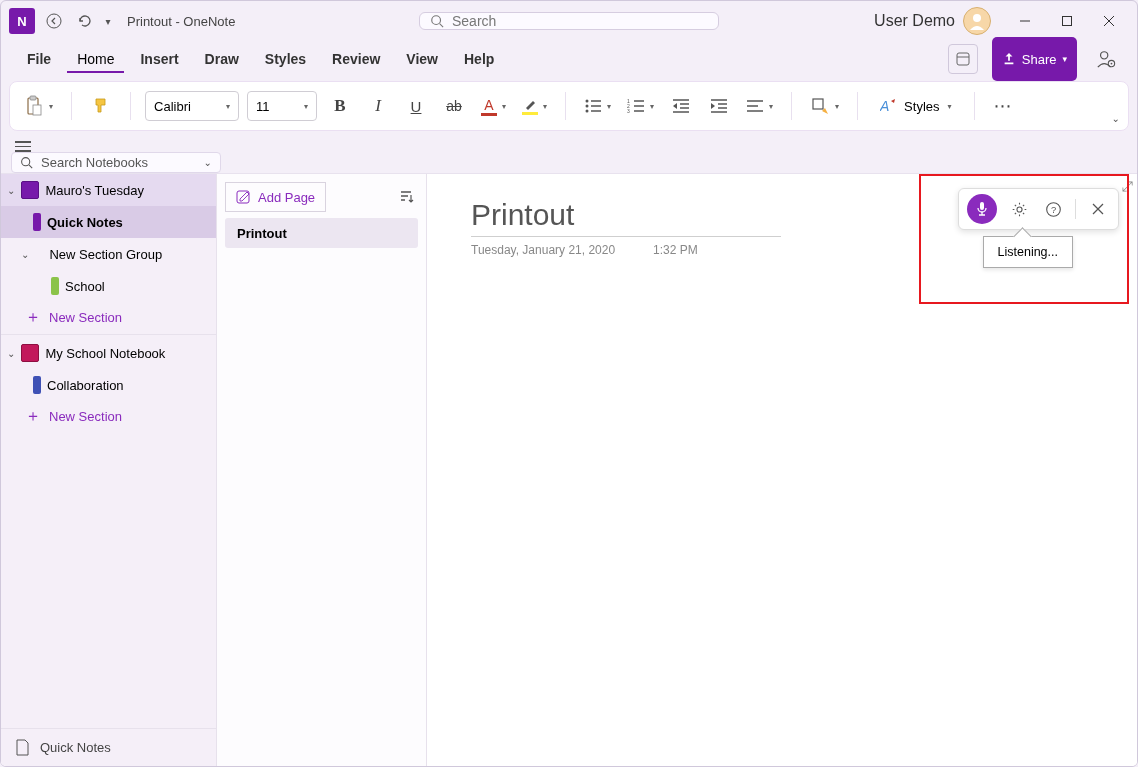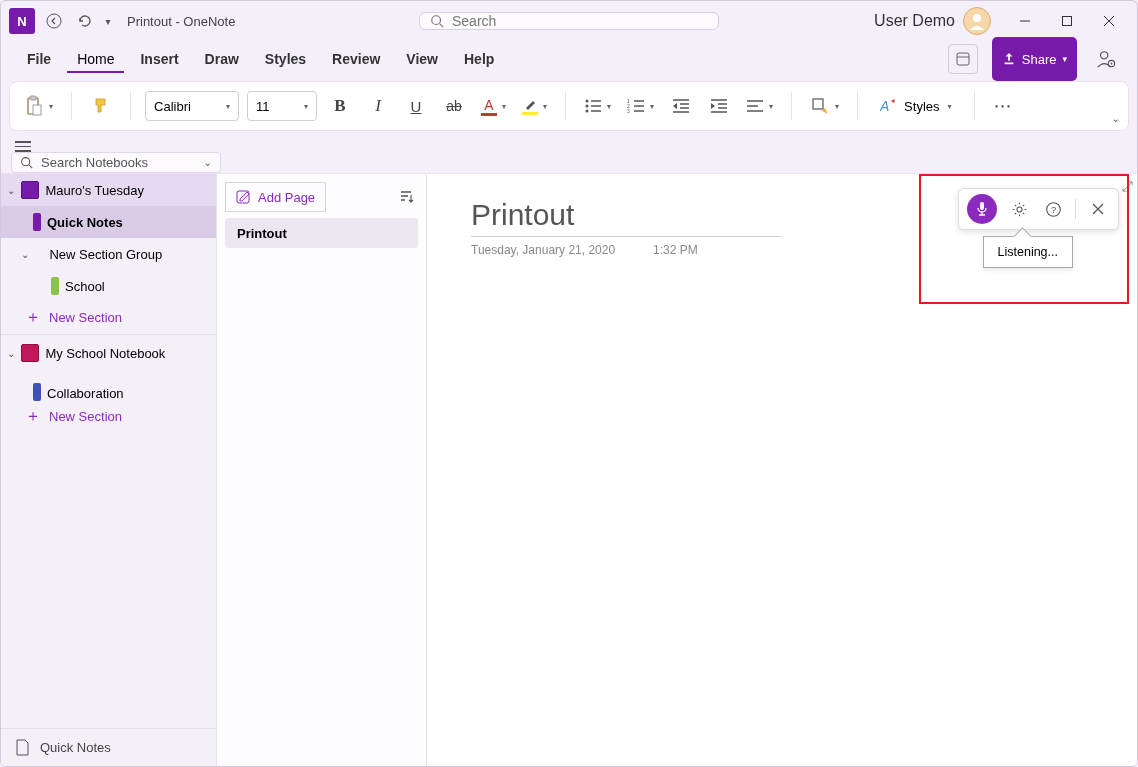--- a/index.html
+++ b/index.html
@@ -336,21 +336,21 @@
     <div class="new-section">
       <span style="font-size:16px; font-weight:300;">＋</span>
       <span>New Section</span>
     </div>
     <div style="height:1px; background:#e7e1ec; margin:2px 0;"></div>
     <div class="nb-row">
       <span class="chev">⌄</span>
       <div class="nb-icon" style="background:#c2185b; border:1px solid #8e0e41;"></div>
       <span>My  School Notebook</span>
     </div>
-    <div class="nb-row nb-indent1" style="padding-left:32px;align-items:flex-end;">
+    <div class="nb-row nb-indent1" style="padding-left:32px;">
       <div class="color-tab" style="background:#3f51b5;"></div>
       <span>Collaboration</span>
     </div>
     <div class="new-section">
       <span style="font-size:16px; font-weight:300;">＋</span>
       <span>New Section</span>
     </div>
 
     <div class="sidebar-footer">
       <svg width="15" height="17" viewBox="0 0 15 17">

